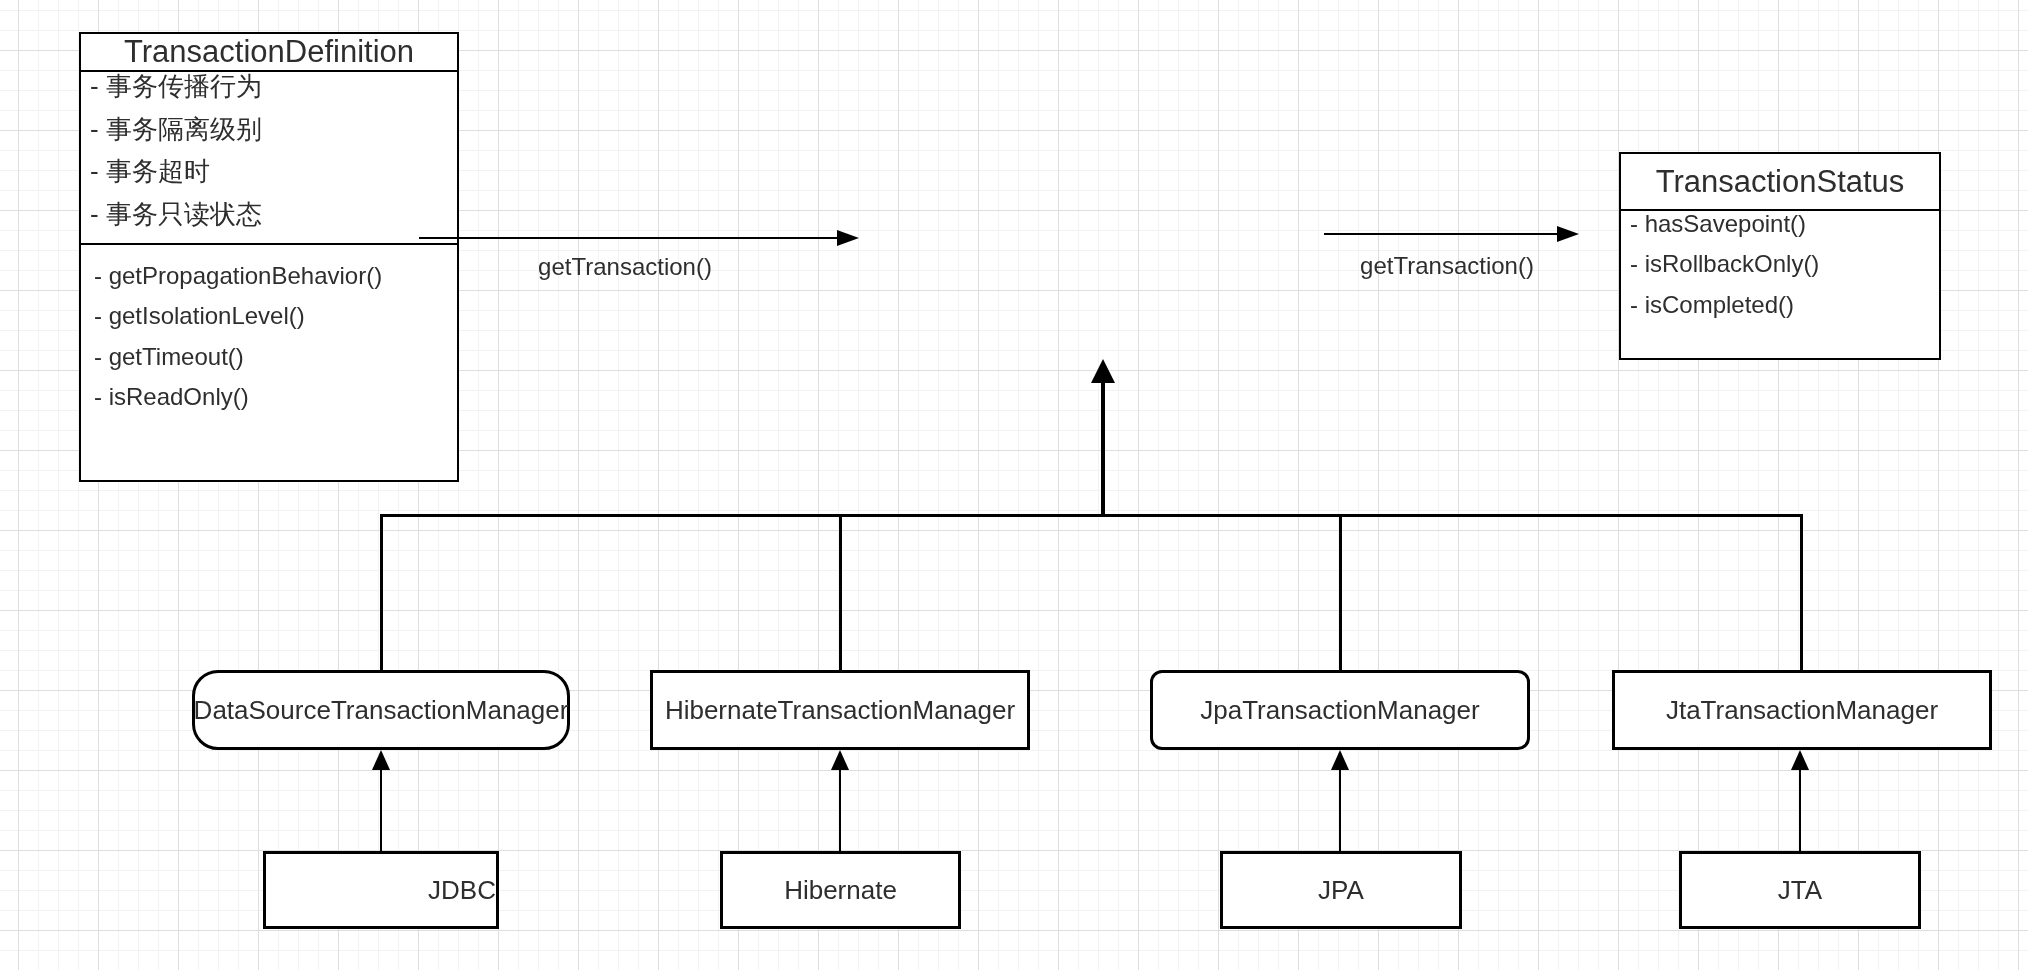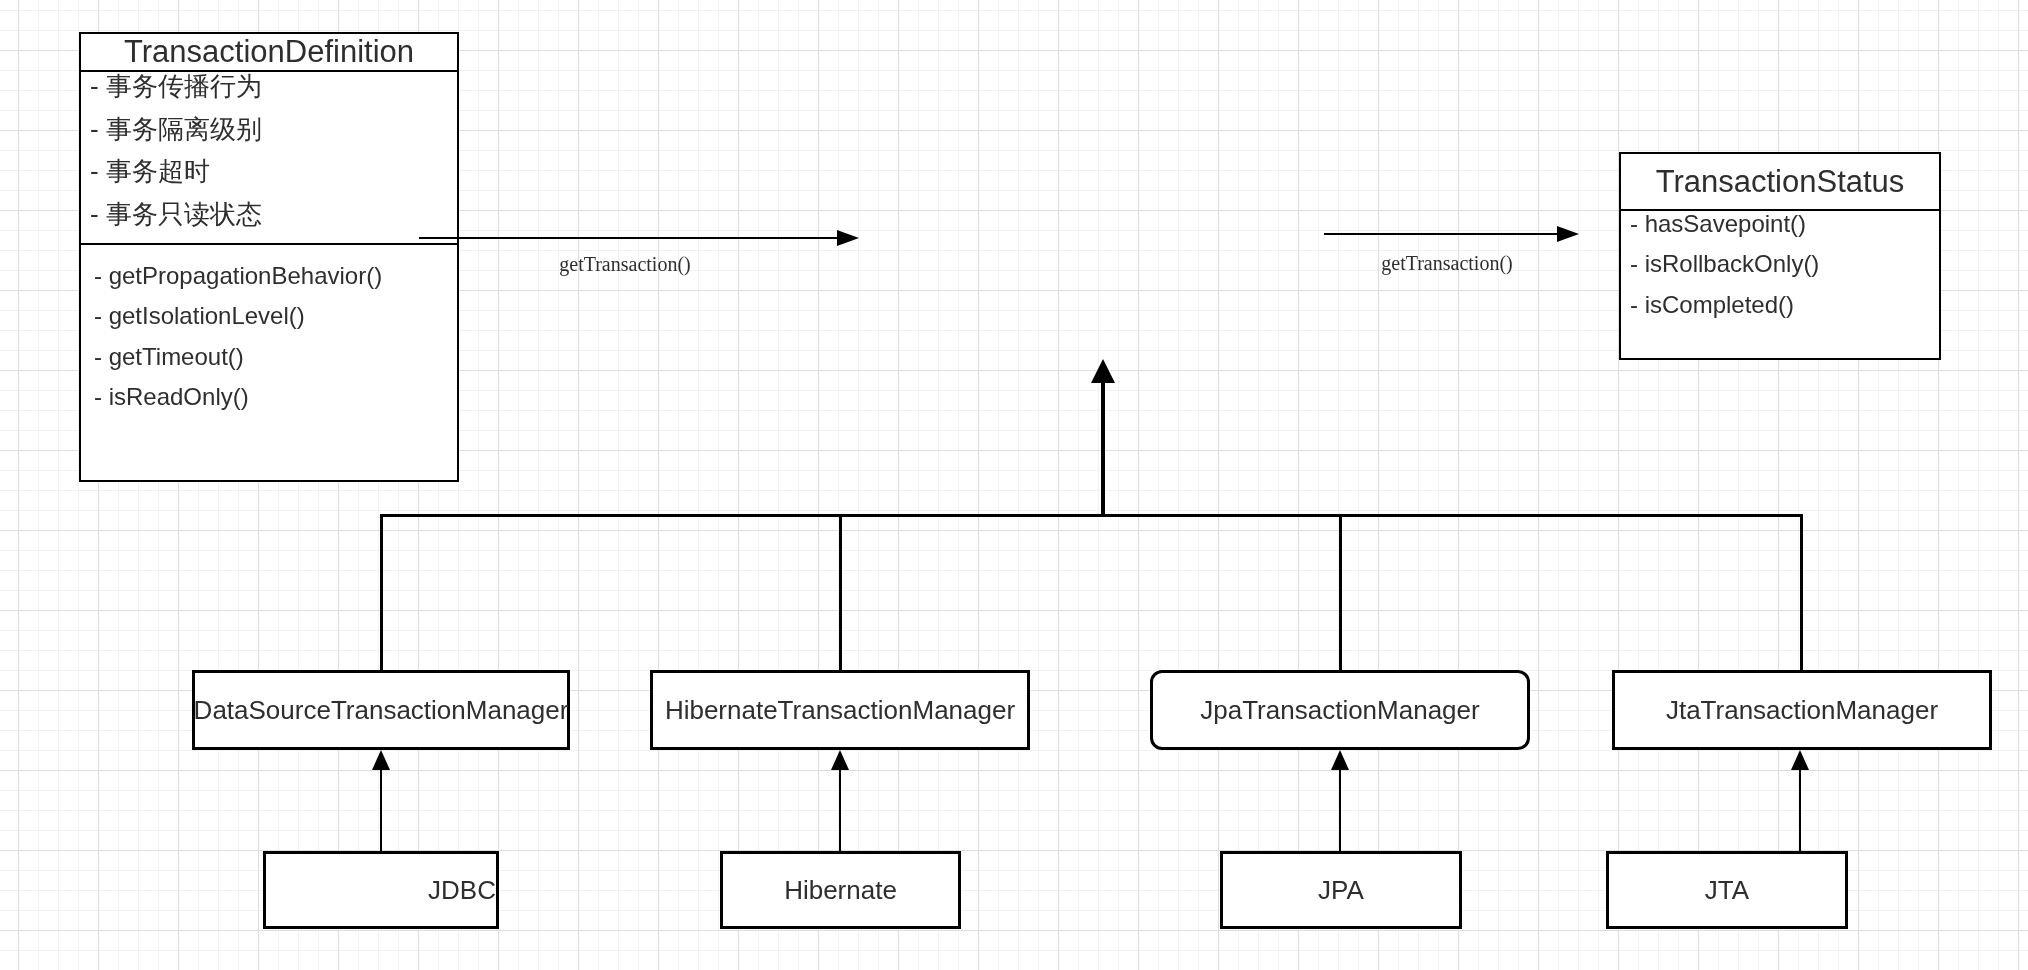--- a/index.html
+++ b/index.html
@@ -41,21 +41,21 @@
     border:3px solid var(--line);display:flex;align-items:center;justify-content:center;
     font-size:26px;white-space:nowrap;
   }
   .edge{position:absolute;left:0;top:0;width:0;height:0;}
   .hline{position:absolute;background:var(--line);height:2px;}
   .vline{position:absolute;background:var(--line);}
   .ah-right{position:absolute;width:0;height:0;border-top:8px solid transparent;border-bottom:8px solid transparent;border-left:22px solid var(--line);}
   .ah-up{position:absolute;width:0;height:0;}
   .ah-up.big{border-left:12px solid transparent;border-right:12px solid transparent;border-bottom:24px solid var(--line);}
   .ah-up.small{border-left:9px solid transparent;border-right:9px solid transparent;border-bottom:20px solid var(--line);}
-  .edge-label{position:absolute;font-size:20px;transform:translateX(-50%);white-space:nowrap;font-family:Liberation Serif, serif;}
+  .edge-label{position:absolute;font-size:24px;transform:translateX(-50%);white-space:nowrap;}
 </style>
 </head>
 <body>
 
 <div class="canvas">
 
   <div class="uml-class" style="left:39px;top:32px;width:380px;height:450px;">
     <div class="uml-title">TransactionDefinition</div>
     <div class="uml-section has-divider" style="height:173px;">
       <div class="member cjk">- 事务传播行为</div>
@@ -97,21 +97,21 @@
     <div class="ah-up big" style="left:1091px;top:359px;"></div>
     <div class="vline" style="left:1101px;top:381px;width:4px;height:135px;"></div>
 
     <div class="hline" style="left:380px;top:514px;width:1423px;height:3px;"></div>
     <div class="vline" style="left:380px;top:514px;width:3px;height:156px;"></div>
     <div class="vline" style="left:839px;top:514px;width:3px;height:156px;"></div>
     <div class="vline" style="left:1339px;top:514px;width:3px;height:156px;"></div>
     <div class="vline" style="left:1800px;top:514px;width:3px;height:156px;"></div>
   </div>
 
-  <div class="simple-box" style="left:192px;top:670px;width:378px;height:80px;">
+  <div class="simple-box" style="left:192px;top:670px;width:378px;height:80px;border-radius:26px;">
     <span>DataSourceTransactionManager</span>
   </div>
   <div class="simple-box" style="left:650px;top:670px;width:380px;height:80px;">
     <span>HibernateTransactionManager</span>
   </div>
   <div class="simple-box" style="left:1150px;top:670px;width:380px;height:80px;border-radius:12px;">
     <span>JpaTransactionManager</span>
   </div>
   <div class="simple-box" style="left:1612px;top:670px;width:380px;height:80px;">
     <span>JtaTransactionManager</span>
@@ -136,17 +136,17 @@
 
   <div class="simple-box" style="left:263px;top:851px;width:236px;height:78px;justify-content:flex-end;">
     <span>JDBC</span>
   </div>
   <div class="simple-box" style="left:720px;top:851px;width:241px;height:78px;">
     <span>Hibernate</span>
   </div>
   <div class="simple-box" style="left:1220px;top:851px;width:242px;height:78px;">
     <span>JPA</span>
   </div>
-  <div class="simple-box" style="left:1606px;top:851px;width:242px;height:78px;">
+  <div class="simple-box" style="left:1679px;top:851px;width:242px;height:78px;">
     <span>JTA</span>
   </div>
 
 </div>
 
 </body></html>

